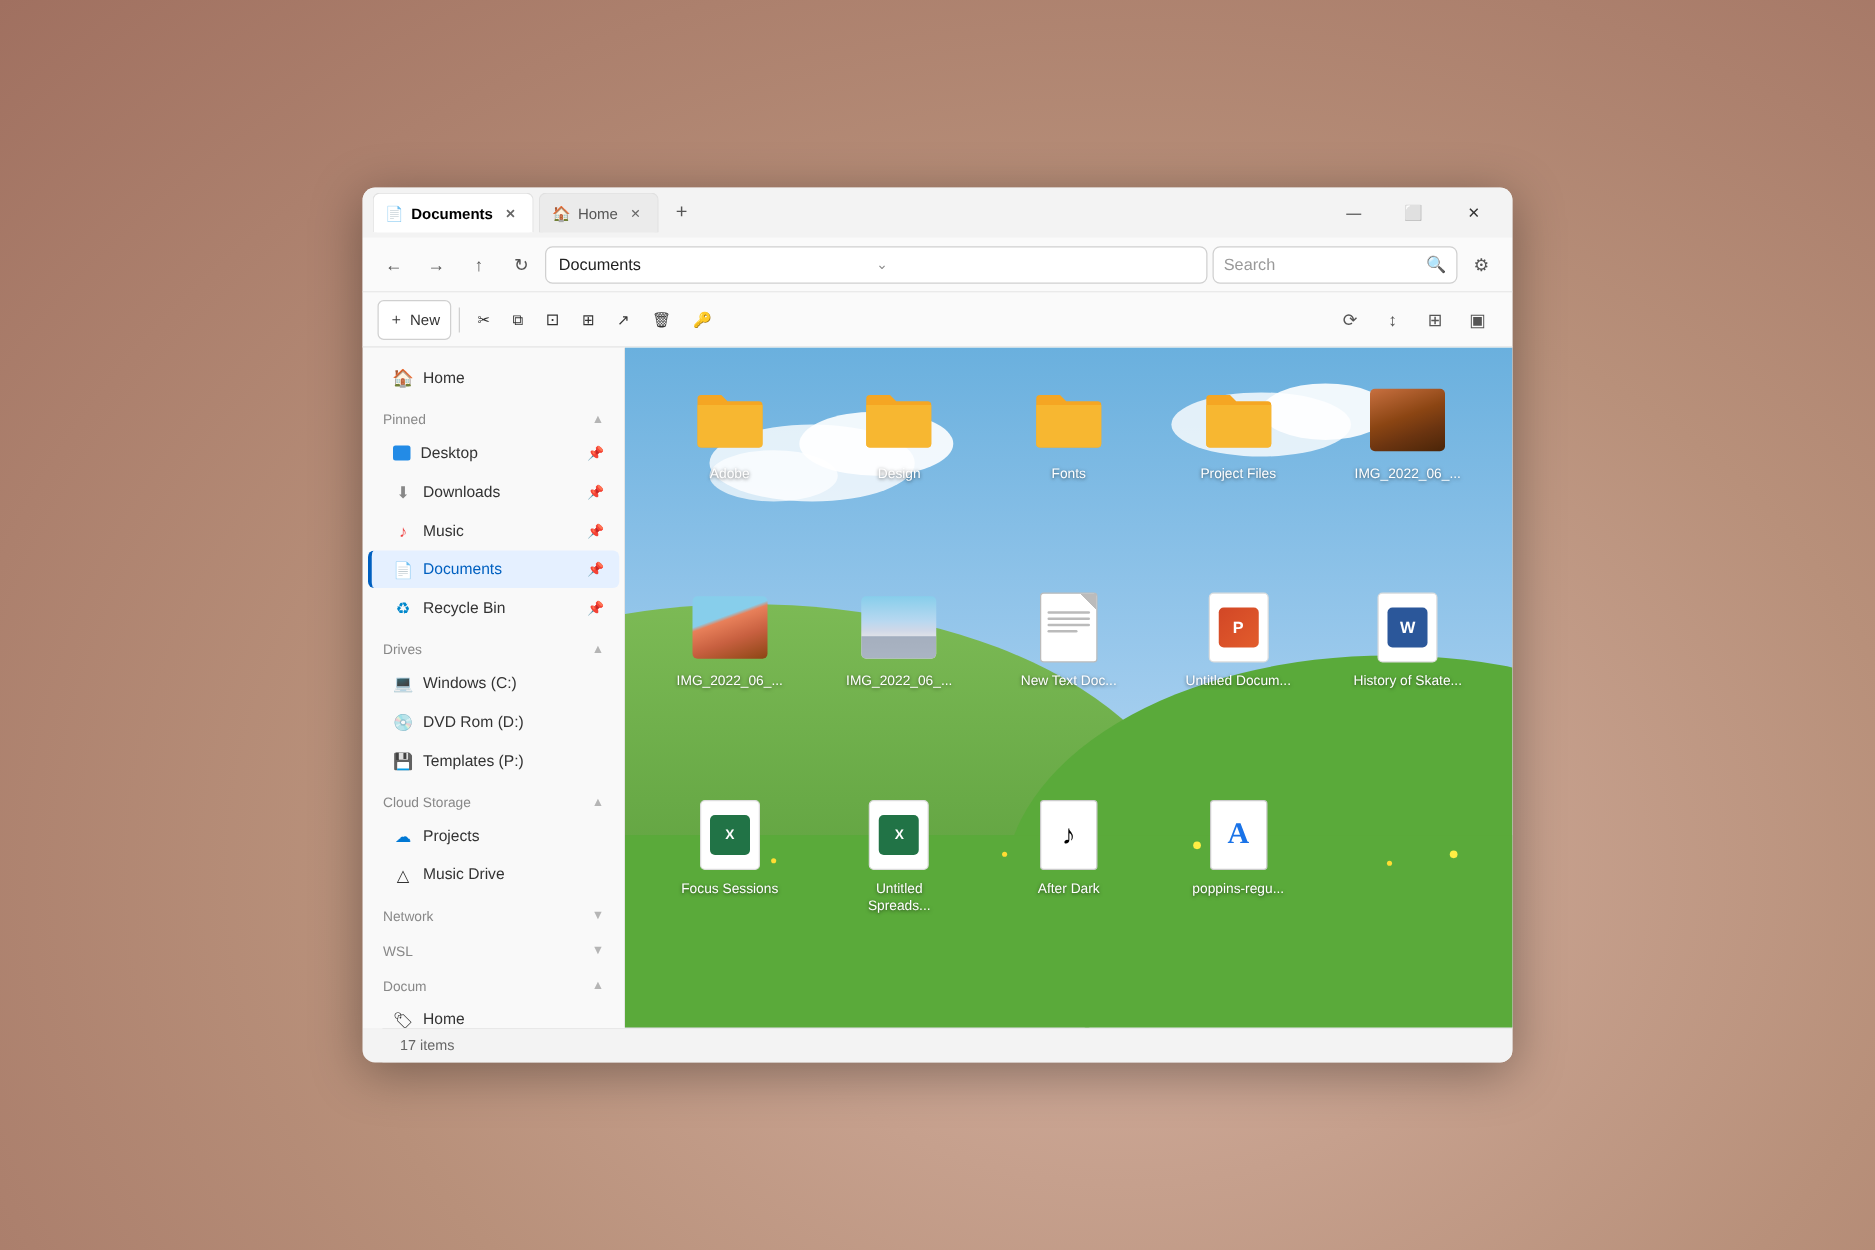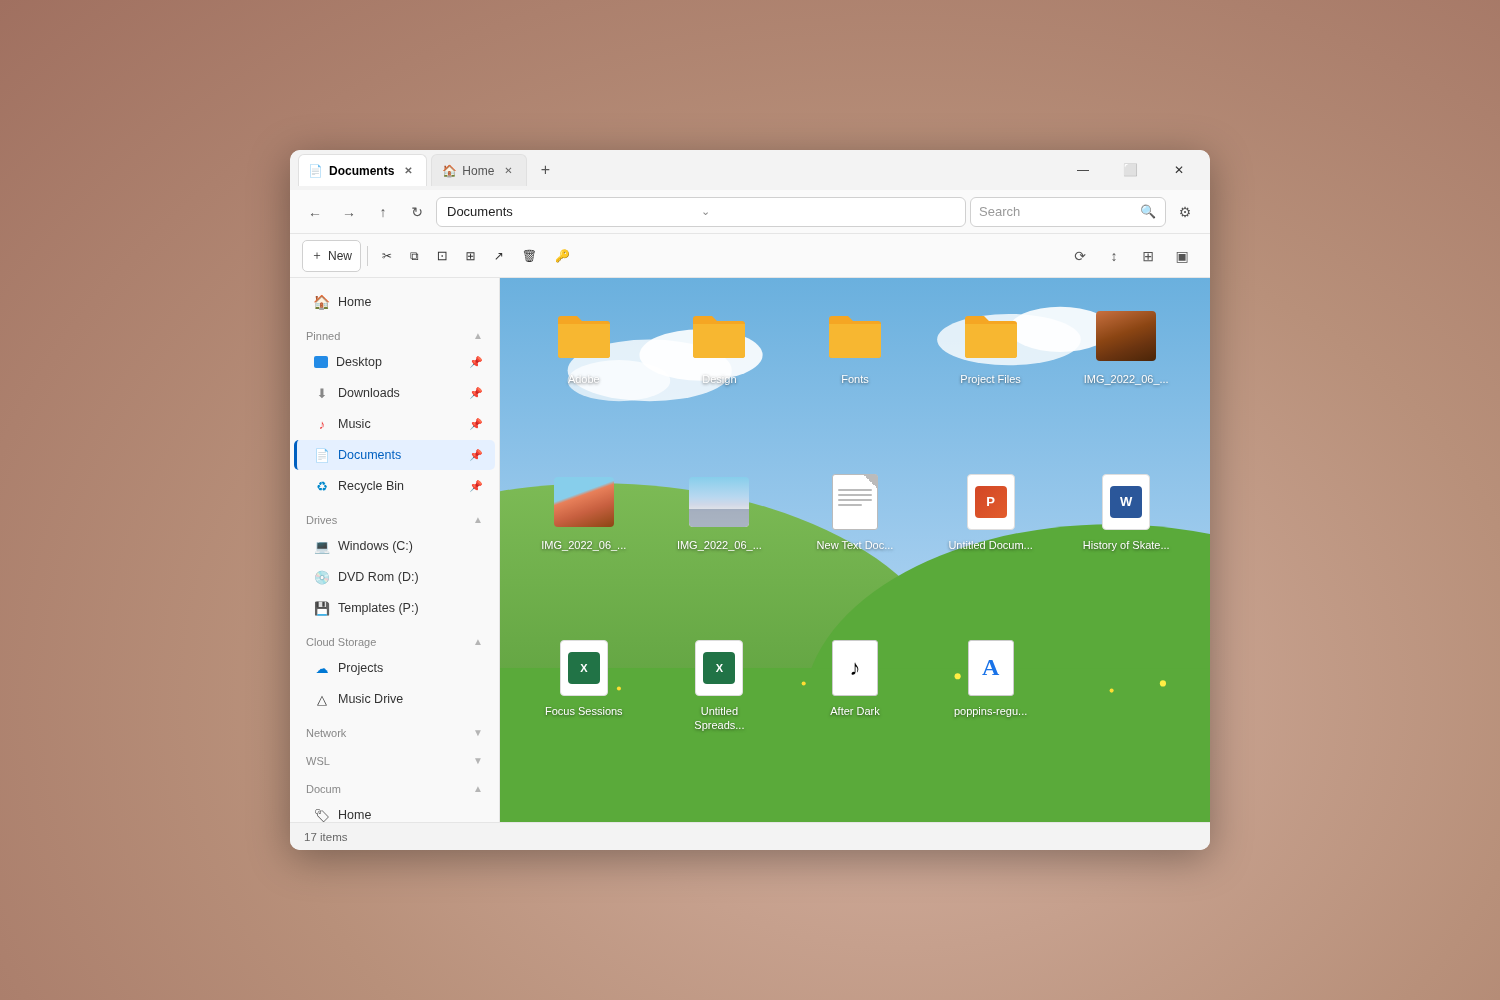--- a/index.html
+++ b/index.html
@@ -331,20 +331,21 @@
     .status-bar {
       height: 28px;
       background: #f3f3f3;
       border-top: 1px solid #e5e5e5;
       display: flex;
       align-items: center;
       padding: 0 14px;
       font-size: 11.5px;
       color: #666;
       flex-shrink: 0;
+      margin-left: 16px;
     }
     
     .img-thumb {
       width: 60px;
       height: 50px;
       border-radius: 3px;
       overflow: hidden;
       position: relative;
     }
     .img-thumb-1 { background: linear-gradient(135deg, #c0803a 0%, #8b4513 50%, #6b3410 100%); }

